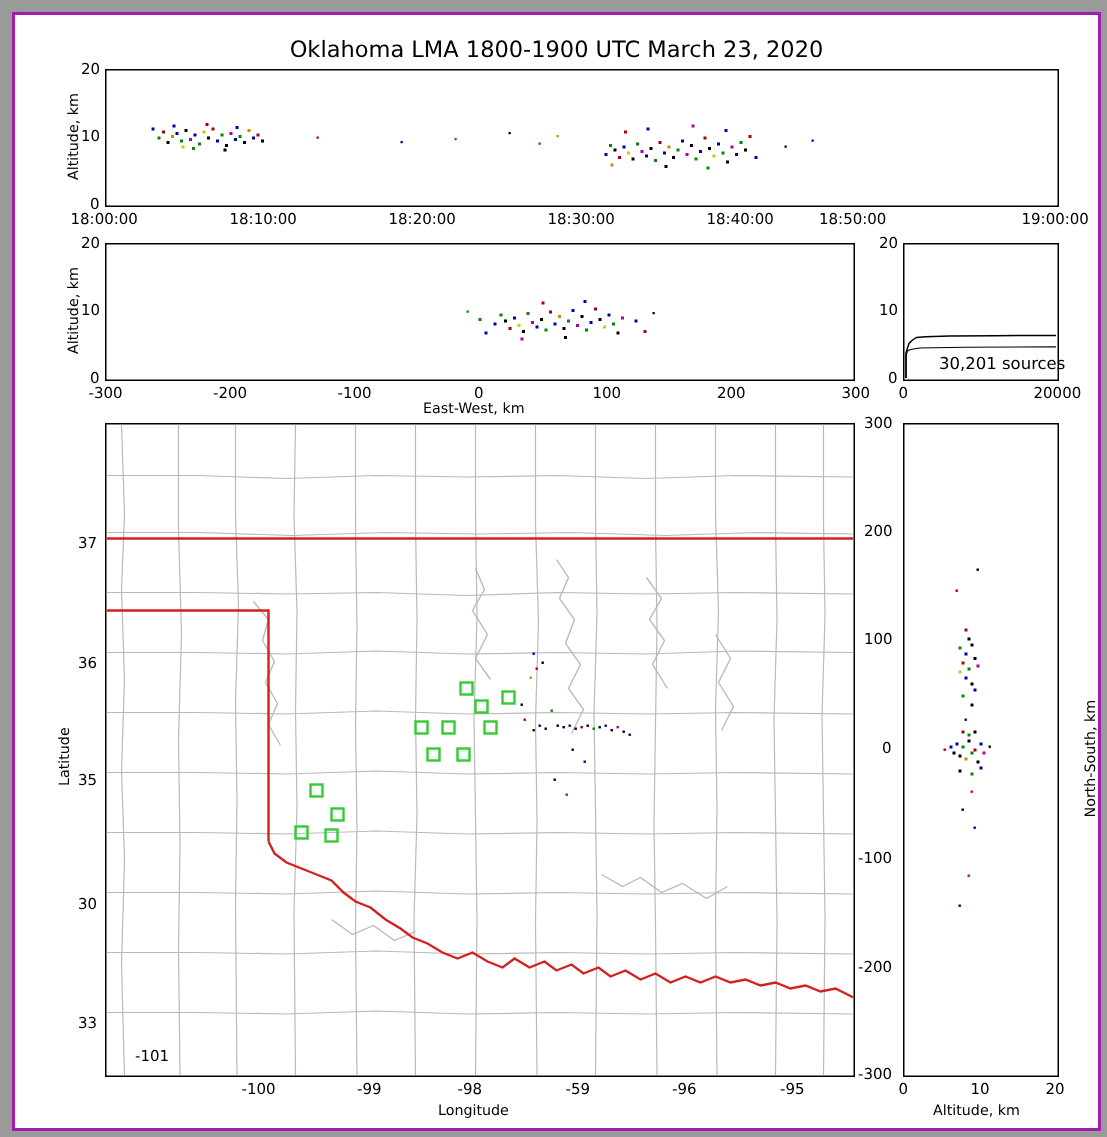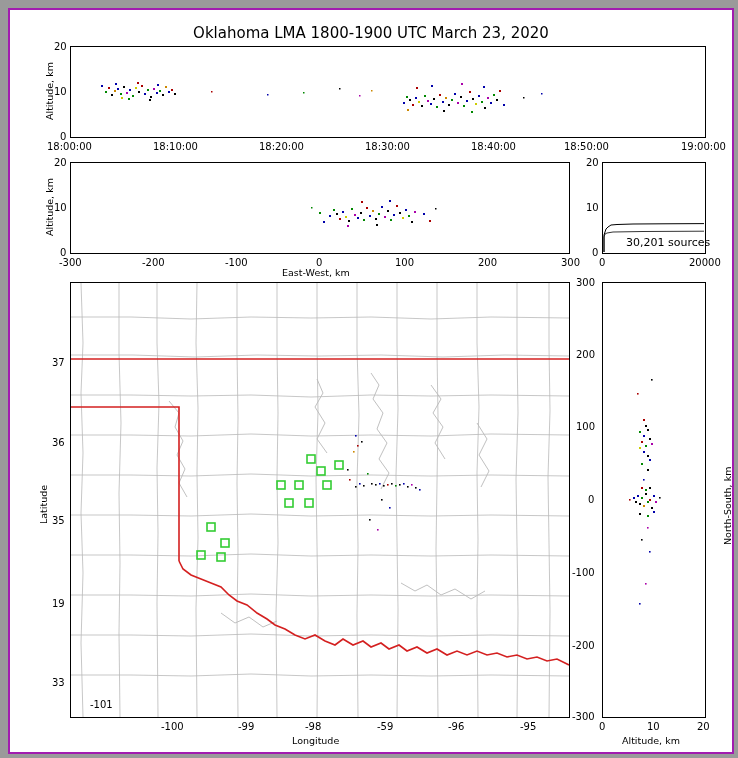--- a/index.html
+++ b/index.html
@@ -142,21 +142,21 @@
   <div class="tick" style="left:44px;top:31px;">20</div>
   <div class="tick" style="left:44px;top:76px;">10</div>
   <div class="tick" style="left:50px;top:121px;">0</div>
   <div class="axlabel vrot" style="left:34px;top:110px;">Altitude, km</div>
 
   <div class="tick" style="left:37px;top:131px;">18:00:00</div>
   <div class="tick" style="left:143px;top:131px;">18:10:00</div>
   <div class="tick" style="left:249px;top:131px;">18:20:00</div>
   <div class="tick" style="left:355px;top:131px;">18:30:00</div>
   <div class="tick" style="left:461px;top:131px;">18:40:00</div>
-  <div class="tick" style="left:554px;top:131px;">18:50:00</div>
+  <div class="tick" style="left:536px;top:131px;">18:50:00</div>
   <div class="tick" style="left:671px;top:131px;">19:00:00</div>
 
   <div class="panel" style="left:60px;top:152px;width:500px;height:92px;">
     <svg width="498" height="90" viewBox="0 0 498 90">
       <g>
         <rect x="258" y="52" width="2" height="2" fill="#0000aa"></rect>
         <rect x="262" y="46" width="2" height="2" fill="#008800"></rect>
         <rect x="265" y="50" width="2" height="2" fill="#000000"></rect>
         <rect x="268" y="55" width="2" height="2" fill="#aa0000"></rect>
         <rect x="271" y="48" width="2" height="2" fill="#0000aa"></rect>
@@ -322,21 +322,21 @@
         <rect x="306" y="246" width="1.6" height="1.6" fill="#aa00aa"></rect>
         <rect x="276" y="186" width="1.6" height="1.6" fill="#000000"></rect>
         <rect x="344" y="204" width="1.6" height="1.6" fill="#000000"></rect>
         <rect x="348" y="206" width="1.6" height="1.6" fill="#0000aa"></rect>
       </g>
     </svg>
   </div>
   <div class="tick" style="left:42px;top:347px;">37</div>
   <div class="tick" style="left:42px;top:427px;">36</div>
   <div class="tick" style="left:42px;top:505px;">35</div>
-  <div class="tick" style="left:42px;top:588px;">19</div>
+  <div class="tick" style="left:42px;top:588px;">30</div>
   <div class="tick" style="left:42px;top:667px;">33</div>
   <div class="axlabel vrot" style="left:28px;top:514px;">Latitude</div>
 
   <div class="tick" style="left:80px;top:689px;">-101</div>
   <div class="tick" style="left:151px;top:711px;">-100</div>
   <div class="tick" style="left:228px;top:711px;">-99</div>
   <div class="tick" style="left:295px;top:711px;">-98</div>
   <div class="tick" style="left:367px;top:711px;">-59</div>
   <div class="tick" style="left:438px;top:711px;">-96</div>
   <div class="tick" style="left:510px;top:711px;">-95</div>

